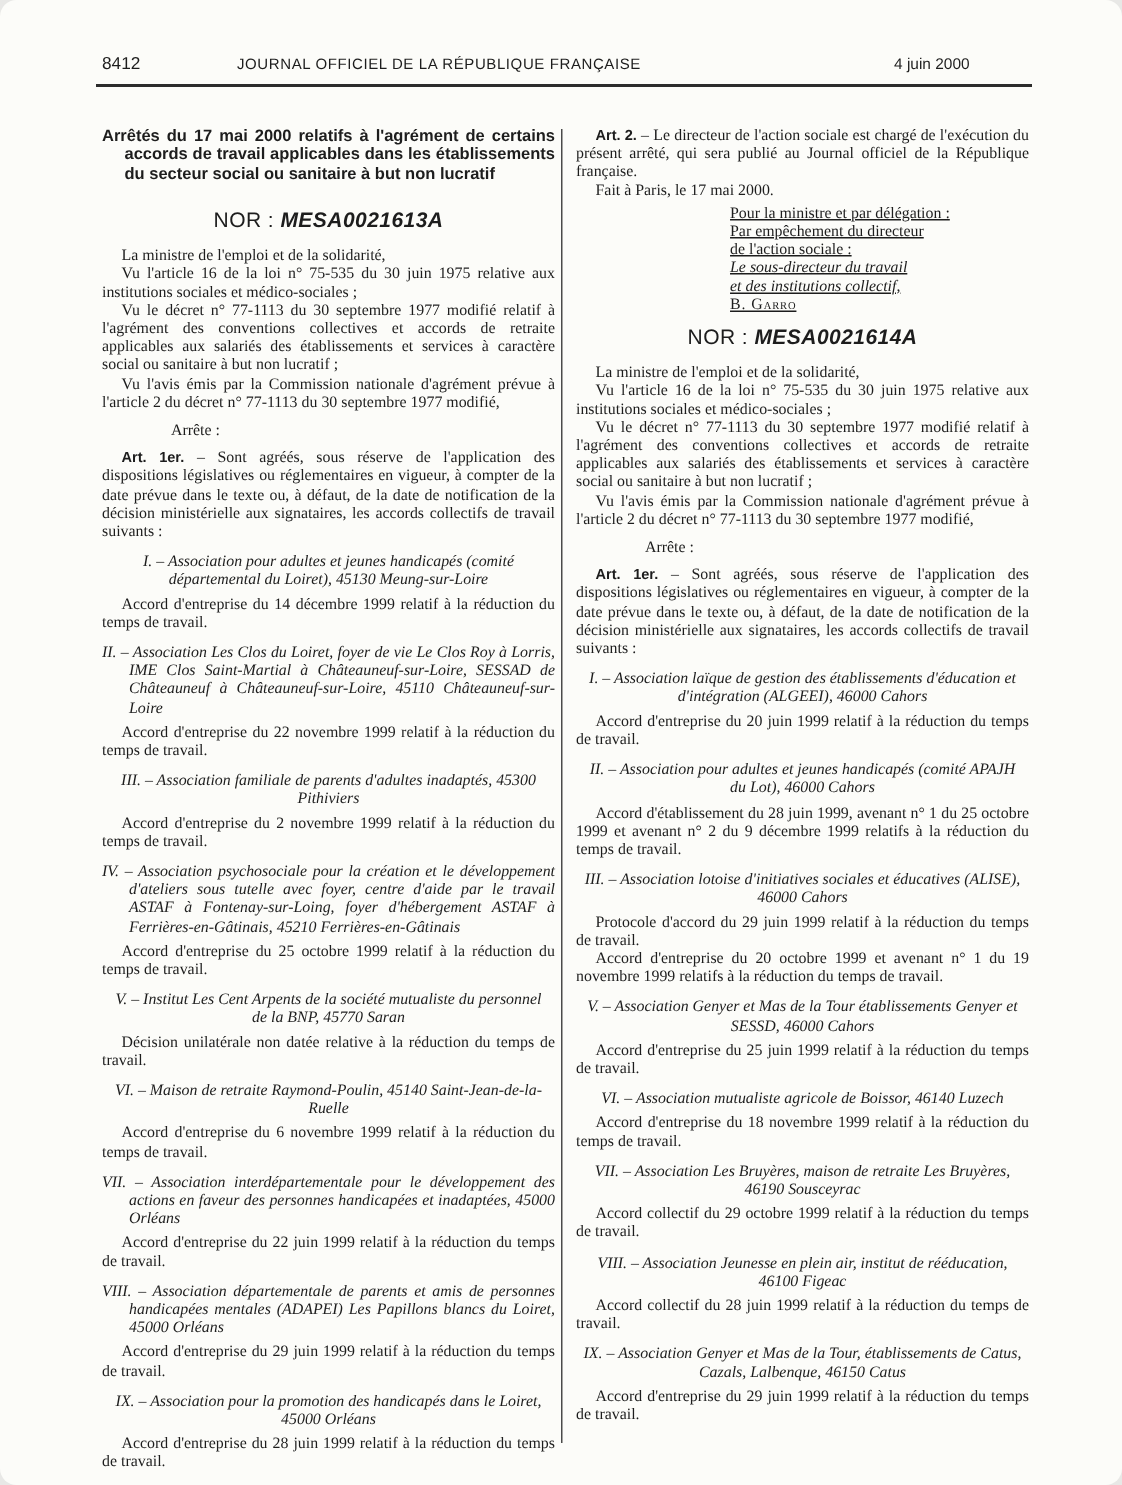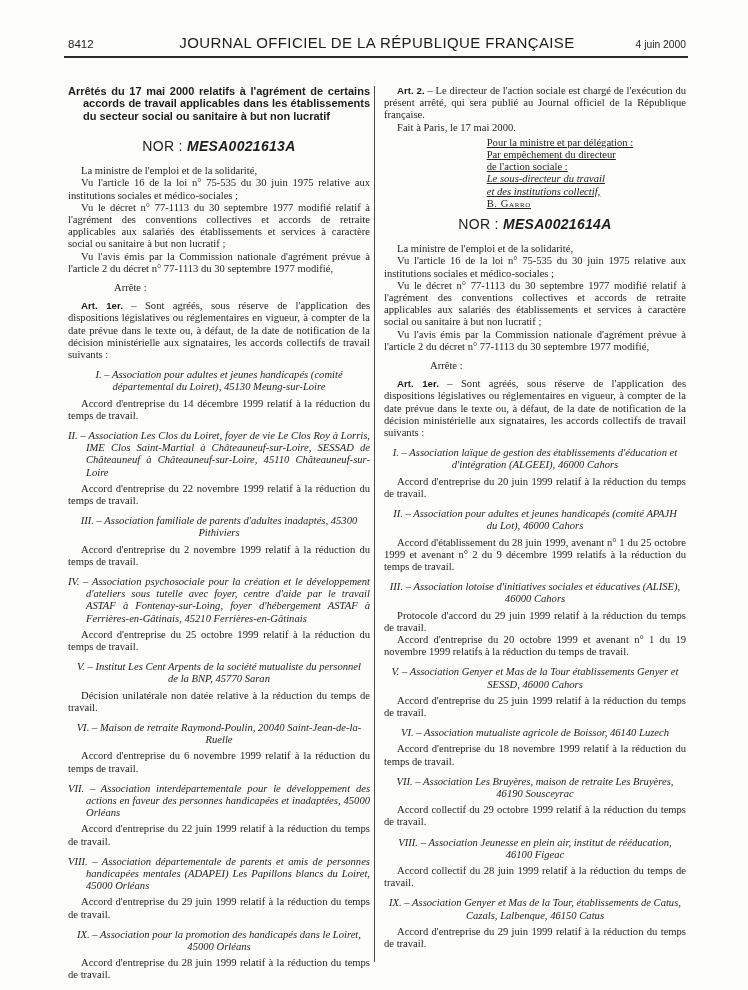--- a/index.html
+++ b/index.html
@@ -4,31 +4,32 @@
 <style>
   html,body{margin:0;padding:0;background:#e8e8e6;}
   .page{
     position:relative;
     width:748px;height:990px;
     background:#fcfcf9;
     font-family:"Liberation Serif", serif;
     color:#1d1d1d;
     overflow:hidden;
     box-sizing:border-box;
+    border-radius:11px;
   }
   
   .hdr{
     position:absolute;left:68px;top:36px;width:618px;height:16px;
     font-family:"Liberation Sans", sans-serif;
     font-size:11px;line-height:14px;
     display:flex;align-items:baseline;
   }
   .hdr .pnum{width:90px;text-align:left;font-size:11.5px;}
-  .hdr .jtitle{flex:1;text-align:center;letter-spacing:0.4px;font-size:15px;}
-  .hdr .jdate{width:90px;text-align:right;font-size:10.3px;}
+  .hdr .jtitle{flex:1;text-align:left;letter-spacing:0.4px;font-size:10px;}
+  .hdr .jdate{width:90px;font-size:10.3px;}
   .hdr-rule{
     position:absolute;left:64px;top:56px;width:624px;height:0;
     border-top:2.4px solid #2c2c2c;
   }
   
   .col{position:absolute;top:85px;width:302px;font-size:10.6px;line-height:12.2px;}
   .col-left{left:68px;}
   .col-right{left:384px;}
   .col-divider{
     position:absolute;left:374px;top:86px;height:876px;width:0;
@@ -97,21 +98,21 @@
       <p class="item-center">I. – Association pour adultes et jeunes handicapés (comité départemental du Loiret), 45130 Meung-sur-Loire</p>
       <p class="para">Accord d'entreprise du 14 décembre 1999 relatif à la réduction du temps de travail.</p>
       <p class="item-hang">II. – Association Les Clos du Loiret, foyer de vie Le Clos Roy à Lorris, IME Clos Saint-Martial à Châteauneuf-sur-Loire, SESSAD de Châteauneuf à Châteauneuf-sur-Loire, 45110 Châteauneuf-sur-Loire</p>
       <p class="para">Accord d'entreprise du 22 novembre 1999 relatif à la réduction du temps de travail.</p>
       <p class="item-center">III. – Association familiale de parents d'adultes inadaptés, 45300 Pithiviers</p>
       <p class="para">Accord d'entreprise du 2 novembre 1999 relatif à la réduction du temps de travail.</p>
       <p class="item-hang">IV. – Association psychosociale pour la création et le développement d'ateliers sous tutelle avec foyer, centre d'aide par le travail ASTAF à Fontenay-sur-Loing, foyer d'hébergement ASTAF à Ferrières-en-Gâtinais, 45210 Ferrières-en-Gâtinais</p>
       <p class="para">Accord d'entreprise du 25 octobre 1999 relatif à la réduction du temps de travail.</p>
       <p class="item-center">V. – Institut Les Cent Arpents de la société mutualiste du personnel de la BNP, 45770 Saran</p>
       <p class="para">Décision unilatérale non datée relative à la réduction du temps de travail.</p>
-      <p class="item-center">VI. – Maison de retraite Raymond-Poulin, 20040 Saint-Jean-de-la-Ruelle</p>
+      <p class="item-center">VI. – Maison de retraite Raymond-Poulin, 45140 Saint-Jean-de-la-Ruelle</p>
       <p class="para">Accord d'entreprise du 6 novembre 1999 relatif à la réduction du temps de travail.</p>
       <p class="item-hang">VII. – Association interdépartementale pour le développement des actions en faveur des personnes handicapées et inadaptées, 45000 Orléans</p>
       <p class="para">Accord d'entreprise du 22 juin 1999 relatif à la réduction du temps de travail.</p>
       <p class="item-hang">VIII. – Association départementale de parents et amis de personnes handicapées mentales (ADAPEI) Les Papillons blancs du Loiret, 45000 Orléans</p>
       <p class="para">Accord d'entreprise du 29 juin 1999 relatif à la réduction du temps de travail.</p>
       <p class="item-center">IX. – Association pour la promotion des handicapés dans le Loiret, 45000 Orléans</p>
       <p class="para">Accord d'entreprise du 28 juin 1999 relatif à la réduction du temps de travail.</p>
     </div>
   <div class="col-divider"></div>
   <div class="col col-right" id="col-right">

